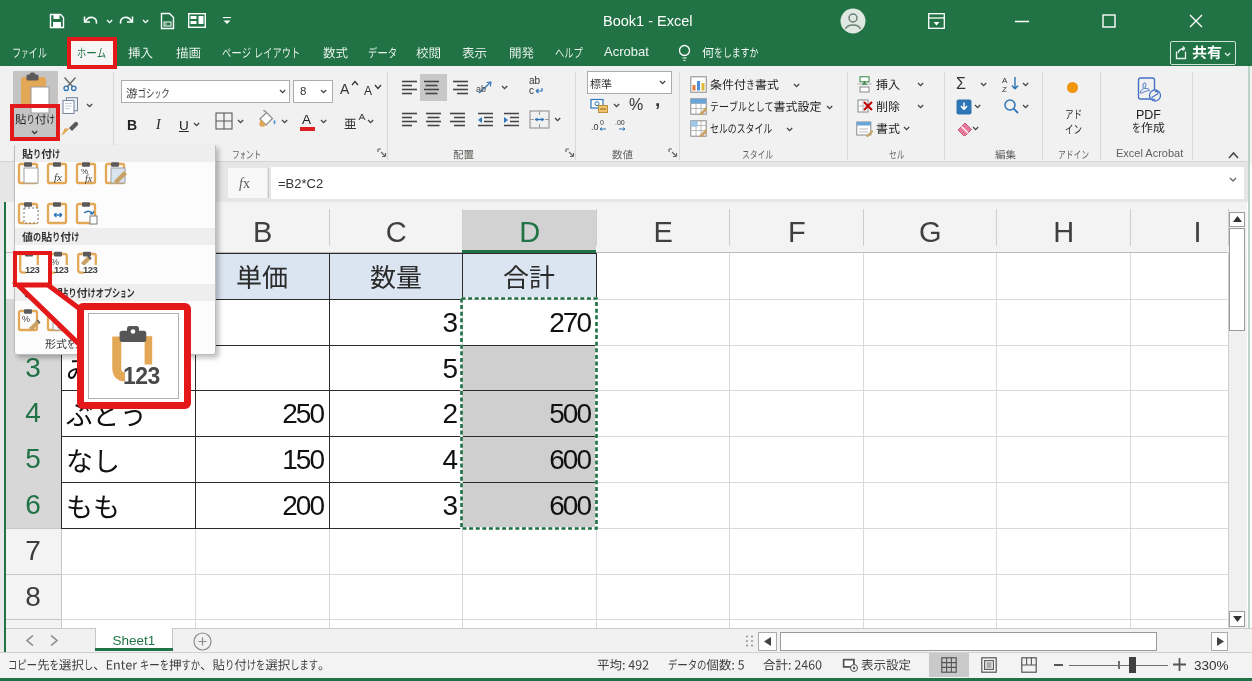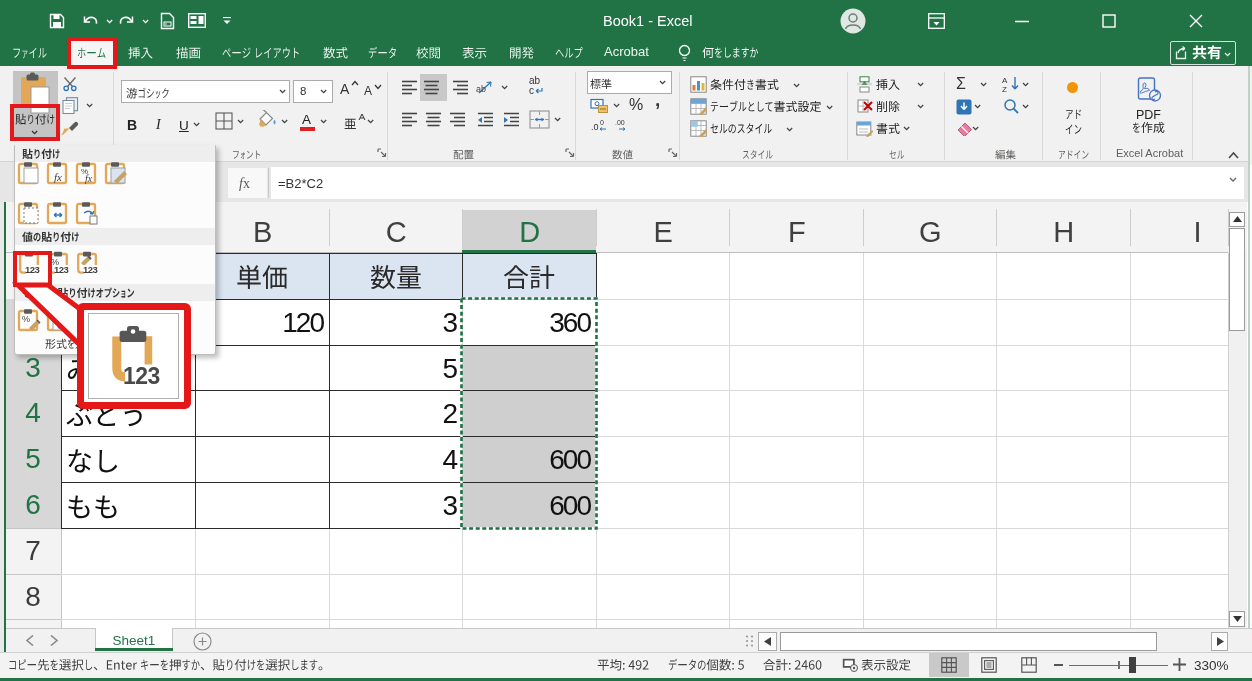--- a/index.html
+++ b/index.html
@@ -550,43 +550,46 @@
     <svg style="position:absolute;left:369.5px;top:261.0px;overflow:visible;" width="54" height="34" viewBox="0 -26.0 54 34">
       <path d="M1.0 -8.0H13.8V-6.3H1.0ZM1.2 -17.1H13.7V-15.4H1.2ZM5.8 -10.2 7.7 -9.8Q7.1 -8.6 6.4 -7.1Q5.7 -5.7 5.0 -4.4Q4.3 -3.1 3.7 -2.1L2.0 -2.7Q2.5 -3.6 3.2 -4.9Q4.0 -6.2 4.6 -7.6Q5.3 -9.0 5.8 -10.2ZM9.8 -7.0 11.6 -6.8Q11.3 -4.9 10.5 -3.4Q9.8 -2.0 8.7 -0.9Q7.5 0.1 5.9 0.9Q4.2 1.6 1.9 2.1Q1.8 1.7 1.6 1.2Q1.4 0.8 1.1 0.4Q3.8 -0.0 5.6 -0.9Q7.4 -1.8 8.4 -3.3Q9.4 -4.8 9.8 -7.0ZM11.4 -21.3 13.1 -20.6Q12.5 -19.7 11.9 -18.8Q11.3 -17.9 10.7 -17.2L9.4 -17.9Q9.9 -18.6 10.5 -19.6Q11.0 -20.6 11.4 -21.3ZM6.6 -21.9H8.4V-9.9H6.6ZM2.2 -20.6 3.6 -21.2Q4.2 -20.4 4.7 -19.5Q5.1 -18.6 5.3 -17.9L3.8 -17.2Q3.6 -17.9 3.1 -18.8Q2.7 -19.8 2.2 -20.6ZM6.6 -16.3 7.9 -15.6Q7.3 -14.5 6.3 -13.4Q5.3 -12.3 4.2 -11.4Q3.1 -10.5 1.9 -9.8Q1.8 -10.2 1.5 -10.6Q1.2 -11.0 0.9 -11.3Q2.0 -11.8 3.1 -12.6Q4.2 -13.4 5.1 -14.4Q6.0 -15.3 6.6 -16.3ZM8.2 -15.4Q8.5 -15.3 9.2 -14.8Q9.9 -14.4 10.7 -13.9Q11.4 -13.4 12.1 -13.0Q12.7 -12.6 13.0 -12.4L11.9 -11.0Q11.6 -11.3 11.0 -11.8Q10.3 -12.3 9.6 -12.8Q8.9 -13.4 8.3 -13.9Q7.6 -14.4 7.2 -14.6ZM15.7 -17.1H25.0V-15.2H15.7ZM16.4 -21.9 18.3 -21.6Q17.9 -19.0 17.2 -16.7Q16.6 -14.3 15.7 -12.3Q14.8 -10.3 13.6 -8.8Q13.5 -9.0 13.2 -9.2Q12.9 -9.5 12.6 -9.7Q12.3 -10.0 12.1 -10.1Q13.2 -11.5 14.0 -13.4Q14.8 -15.2 15.4 -17.4Q16.0 -19.6 16.4 -21.9ZM21.4 -16.0 23.5 -15.8Q22.8 -11.3 21.6 -7.9Q20.4 -4.5 18.3 -2.0Q16.2 0.4 12.9 2.2Q12.8 1.9 12.6 1.6Q12.4 1.2 12.2 0.9Q11.9 0.6 11.7 0.4Q14.8 -1.1 16.8 -3.3Q18.7 -5.6 19.8 -8.7Q20.9 -11.9 21.4 -16.0ZM16.7 -15.4Q17.3 -11.9 18.4 -8.7Q19.4 -5.6 21.1 -3.2Q22.8 -0.9 25.2 0.4Q25.0 0.6 24.7 0.9Q24.4 1.2 24.2 1.5Q24.0 1.8 23.8 2.1Q21.3 0.6 19.6 -2.0Q17.8 -4.5 16.7 -7.9Q15.6 -11.2 15.0 -15.2ZM3.5 -3.0 4.5 -4.3Q6.1 -3.7 7.6 -3.0Q9.2 -2.3 10.5 -1.5Q11.8 -0.7 12.8 0.0L11.4 1.4Q10.5 0.7 9.3 -0.1Q8.0 -0.9 6.5 -1.6Q5.0 -2.4 3.5 -3.0Z M32.5 -17.3V-15.9H45.4V-17.3ZM32.5 -19.8V-18.4H45.4V-19.8ZM30.6 -21.0H47.4V-14.7H30.6ZM32.0 -7.1V-5.6H46.2V-7.1ZM32.0 -9.7V-8.2H46.2V-9.7ZM30.1 -10.9H48.1V-4.4H30.1ZM38.0 -10.5H39.9V0.7H38.0ZM27.4 -13.6H50.7V-12.1H27.4ZM29.4 -3.0H48.7V-1.6H29.4ZM27.2 -0.1H50.8V1.4H27.2Z" fill="#2a2a2a"></path>
     </svg>
     <div style="position:absolute;left:462px;top:253px;width:134px;height:45.8px;background:#dbe5f1;"></div>
     <svg style="position:absolute;left:503.0px;top:261.0px;overflow:visible;" width="54" height="34" viewBox="0 -26.0 54 34">
       <path d="M6.4 -13.3H19.6V-11.6H6.4ZM6.0 -0.7H19.9V1.0H6.0ZM5.1 -8.3H21.0V2.1H19.0V-6.6H7.0V2.1H5.1ZM12.9 -19.9Q11.9 -18.3 10.2 -16.6Q8.5 -14.9 6.4 -13.3Q4.3 -11.8 2.1 -10.6Q2.0 -10.8 1.8 -11.1Q1.6 -11.4 1.3 -11.6Q1.1 -11.9 0.9 -12.1Q3.2 -13.3 5.3 -14.9Q7.4 -16.5 9.1 -18.3Q10.8 -20.1 11.8 -21.8H13.8Q14.9 -20.3 16.2 -19.0Q17.6 -17.6 19.1 -16.4Q20.6 -15.1 22.2 -14.1Q23.8 -13.1 25.3 -12.5Q25.0 -12.1 24.6 -11.6Q24.3 -11.2 24.0 -10.7Q22.5 -11.5 20.9 -12.6Q19.4 -13.6 17.9 -14.8Q16.4 -16.0 15.1 -17.3Q13.9 -18.6 12.9 -19.9Z M37.3 -12.9H51.2V-11.0H37.3ZM43.4 -21.8H45.4V2.1H43.4ZM28.2 -14.0H36.3V-12.4H28.2ZM28.4 -20.9H36.4V-19.4H28.4ZM28.2 -10.5H36.3V-8.9H28.2ZM27.0 -17.5H37.3V-15.9H27.0ZM29.1 -7.0H36.3V0.6H29.1V-1.0H34.5V-5.4H29.1ZM28.2 -7.0H29.9V1.8H28.2Z" fill="#2a2a2a"></path>
     </svg>
     <svg style="position:absolute;left:66.0px;top:306.7px;overflow:visible;" width="83" height="35" viewBox="0 -27.0 83 35">
       <path d="M9.2 -21.3Q8.9 -20.5 8.7 -19.6Q8.5 -18.6 8.4 -17.5Q8.2 -16.4 8.1 -15.5Q7.9 -14.5 7.9 -13.8Q8.3 -14.8 9.0 -15.9Q9.7 -17.0 10.7 -17.9Q11.7 -18.8 12.8 -19.4Q14.0 -19.9 15.2 -19.9Q17.0 -19.9 18.4 -18.8Q19.8 -17.7 20.6 -15.6Q21.4 -13.5 21.4 -10.7Q21.4 -7.9 20.5 -5.8Q19.7 -3.7 18.2 -2.3Q16.7 -0.9 14.6 0.0Q12.5 0.9 10.0 1.4L8.7 -0.6Q10.9 -0.9 12.8 -1.6Q14.7 -2.2 16.1 -3.4Q17.6 -4.5 18.4 -6.3Q19.2 -8.1 19.2 -10.6Q19.2 -12.8 18.7 -14.4Q18.2 -16.1 17.3 -17.0Q16.3 -18.0 14.9 -18.0Q13.6 -18.0 12.4 -17.2Q11.3 -16.4 10.3 -15.1Q9.4 -13.8 8.8 -12.3Q8.2 -10.9 8.0 -9.5Q7.9 -8.7 8.0 -8.0Q8.0 -7.2 8.1 -6.2L6.0 -6.0Q5.9 -6.8 5.8 -7.9Q5.7 -9.0 5.7 -10.3Q5.7 -11.3 5.8 -12.5Q5.9 -13.6 6.0 -14.8Q6.2 -16.0 6.3 -17.1Q6.5 -18.3 6.6 -19.1Q6.6 -19.7 6.7 -20.3Q6.8 -20.8 6.8 -21.4Z M41.8 -20.0Q41.6 -19.8 41.4 -19.5Q41.1 -19.1 40.9 -18.7Q40.4 -18.0 39.8 -16.9Q39.2 -15.8 38.4 -14.5Q37.7 -13.2 37.0 -12.0Q36.3 -10.7 35.8 -9.7Q36.8 -10.6 37.8 -11.0Q38.9 -11.4 39.9 -11.4Q41.2 -11.4 42.1 -10.6Q43.0 -9.7 43.0 -8.2Q43.0 -7.3 43.1 -6.4Q43.1 -5.5 43.1 -4.7Q43.1 -3.8 43.1 -3.2Q43.2 -2.1 43.8 -1.7Q44.4 -1.2 45.3 -1.2Q46.4 -1.2 47.3 -1.8Q48.2 -2.5 48.9 -3.5Q49.6 -4.5 50.1 -5.6Q50.5 -6.8 50.8 -7.8L52.6 -6.4Q51.9 -4.2 50.8 -2.6Q49.8 -0.9 48.4 0.1Q46.9 1.0 45.0 1.0Q43.5 1.0 42.7 0.5Q41.8 -0.1 41.5 -0.8Q41.1 -1.6 41.0 -2.4Q41.0 -3.2 41.0 -4.1Q41.0 -5.0 41.0 -5.9Q41.0 -6.8 40.9 -7.6Q40.9 -8.5 40.4 -9.0Q39.9 -9.4 39.0 -9.4Q37.9 -9.4 36.9 -8.8Q35.9 -8.2 35.0 -7.2Q34.2 -6.2 33.7 -5.1Q33.4 -4.5 33.0 -3.7Q32.7 -2.8 32.3 -1.9Q32.0 -1.1 31.8 -0.3Q31.5 0.5 31.4 1.0L29.1 0.2Q29.5 -1.2 30.3 -2.9Q31.1 -4.7 32.0 -6.6Q32.9 -8.5 33.9 -10.4Q34.9 -12.3 35.8 -14.0Q36.6 -15.7 37.3 -17.0Q38.0 -18.3 38.4 -18.9Q38.6 -19.4 38.9 -19.9Q39.1 -20.4 39.4 -21.0Z M59.9 -18.7Q61.3 -18.5 63.1 -18.4Q65.0 -18.3 67.0 -18.3Q68.3 -18.3 69.6 -18.4Q70.9 -18.4 72.1 -18.5Q73.3 -18.6 74.3 -18.7V-16.5Q73.4 -16.4 72.1 -16.3Q70.9 -16.3 69.6 -16.2Q68.3 -16.2 67.0 -16.2Q65.0 -16.2 63.2 -16.3Q61.5 -16.3 59.9 -16.5ZM60.9 -7.8Q60.7 -7.0 60.5 -6.2Q60.4 -5.5 60.4 -4.7Q60.4 -3.2 62.0 -2.2Q63.6 -1.2 66.8 -1.2Q68.7 -1.2 70.4 -1.4Q72.1 -1.5 73.6 -1.7Q75.0 -2.0 76.0 -2.3L76.1 0.0Q75.1 0.3 73.7 0.5Q72.3 0.7 70.5 0.9Q68.8 1.0 66.9 1.0Q64.1 1.0 62.2 0.4Q60.2 -0.2 59.2 -1.4Q58.2 -2.5 58.2 -4.2Q58.2 -5.3 58.4 -6.2Q58.6 -7.2 58.8 -8.0ZM75.0 -21.7Q75.4 -21.2 75.8 -20.5Q76.2 -19.9 76.6 -19.2Q77.0 -18.5 77.2 -18.0L75.8 -17.3Q75.4 -18.1 74.8 -19.2Q74.1 -20.3 73.6 -21.1ZM78.0 -22.8Q78.4 -22.2 78.8 -21.6Q79.2 -20.9 79.7 -20.2Q80.1 -19.6 80.3 -19.1L78.8 -18.4Q78.4 -19.3 77.8 -20.3Q77.2 -21.4 76.6 -22.1Z" fill="#111"></path>
     </svg>
-    <div style="position:absolute;left:195px;top:294.70000000000005px;width:128px;text-align:right;font-family:&quot;Liberation Sans&quot;, sans-serif;font-size:28px;color:#111;font-weight:normal;white-space:nowrap;line-height:56px;letter-spacing:-2px;">120</div>
     <div style="position:absolute;left:329px;top:294.70000000000005px;width:127px;text-align:right;font-family:&quot;Liberation Sans&quot;, sans-serif;font-size:28px;color:#111;font-weight:normal;white-space:nowrap;line-height:56px;letter-spacing:-2px;">3</div>
-    <div style="position:absolute;left:462px;top:294.70000000000005px;width:128px;text-align:right;font-family:&quot;Liberation Sans&quot;, sans-serif;font-size:28px;color:#111;font-weight:normal;white-space:nowrap;line-height:56px;letter-spacing:-2px;">360</div>
+    <div style="position:absolute;left:462px;top:294.70000000000005px;width:128px;text-align:right;font-family:&quot;Liberation Sans&quot;, sans-serif;font-size:28px;color:#111;font-weight:normal;white-space:nowrap;line-height:56px;letter-spacing:-2px;">270</div>
     <div style="position:absolute;left:462px;top:344.6px;width:134px;height:45.799999999999955px;background:#cfcfcf;"></div>
     <svg style="position:absolute;left:66.0px;top:352.5px;overflow:visible;" width="83" height="35" viewBox="0 -27.0 83 35">
       <path d="M6.0 -19.8Q6.5 -19.8 7.1 -19.7Q7.6 -19.7 8.0 -19.7Q8.6 -19.7 9.4 -19.7Q10.3 -19.8 11.2 -19.8Q12.1 -19.9 12.9 -19.9Q13.7 -20.0 14.1 -20.0Q14.6 -20.0 14.9 -20.1Q15.2 -20.2 15.5 -20.3L16.8 -19.2Q16.7 -19.0 16.5 -18.7Q16.3 -18.5 16.1 -18.3Q15.7 -17.6 15.1 -16.3Q14.5 -15.0 13.9 -13.5Q13.2 -12.0 12.6 -10.6Q12.2 -9.7 11.7 -8.7Q11.2 -7.6 10.7 -6.5Q10.2 -5.4 9.8 -4.5Q9.3 -3.5 8.9 -2.9Q8.1 -1.9 7.3 -1.4Q6.5 -1.0 5.5 -1.0Q3.9 -1.0 2.9 -2.0Q1.9 -3.0 1.9 -4.7Q1.9 -6.2 2.6 -7.5Q3.3 -8.9 4.5 -9.8Q5.8 -10.8 7.5 -11.3Q9.2 -11.9 11.3 -11.9Q13.5 -11.9 15.6 -11.4Q17.8 -10.8 19.6 -10.0Q21.5 -9.2 23.0 -8.3Q24.5 -7.4 25.6 -6.6L24.6 -4.3Q23.4 -5.3 21.9 -6.3Q20.4 -7.3 18.7 -8.2Q16.9 -9.0 15.0 -9.5Q13.0 -10.0 10.9 -10.0Q8.7 -10.0 7.1 -9.3Q5.6 -8.5 4.7 -7.4Q3.9 -6.2 3.9 -5.0Q3.9 -4.1 4.4 -3.6Q4.9 -3.2 5.5 -3.2Q6.0 -3.2 6.4 -3.4Q6.8 -3.6 7.2 -4.1Q7.6 -4.7 8.0 -5.5Q8.5 -6.3 8.9 -7.2Q9.3 -8.2 9.7 -9.2Q10.1 -10.1 10.5 -11.0Q11.1 -12.2 11.6 -13.4Q12.2 -14.7 12.7 -15.9Q13.3 -17.1 13.7 -18.0Q13.3 -18.0 12.6 -18.0Q11.9 -18.0 11.0 -17.9Q10.1 -17.9 9.4 -17.8Q8.6 -17.8 8.1 -17.8Q7.7 -17.7 7.2 -17.7Q6.6 -17.7 6.1 -17.6ZM22.9 -13.9Q22.8 -11.0 22.3 -8.7Q21.9 -6.3 21.0 -4.4Q20.1 -2.5 18.6 -1.0Q17.0 0.5 14.7 1.6L12.9 0.1Q15.3 -0.9 16.8 -2.3Q18.3 -3.6 19.1 -5.3Q19.9 -6.9 20.2 -8.5Q20.6 -10.2 20.7 -11.6Q20.7 -12.3 20.7 -12.9Q20.8 -13.6 20.7 -14.1Z M38.8 -21.1Q38.7 -20.7 38.7 -20.3Q38.6 -19.9 38.5 -19.5Q38.4 -19.0 38.3 -18.1Q38.1 -17.3 38.0 -16.4Q37.8 -15.4 37.6 -14.6Q37.3 -13.4 36.9 -12.0Q36.5 -10.6 36.0 -8.9Q35.5 -7.3 34.8 -5.6Q34.2 -3.9 33.4 -2.3Q32.6 -0.6 31.7 0.8L29.5 -0.0Q30.4 -1.3 31.2 -2.8Q32.0 -4.3 32.7 -6.0Q33.4 -7.7 33.9 -9.3Q34.5 -10.9 34.9 -12.3Q35.2 -13.7 35.5 -14.7Q35.8 -16.3 36.1 -18.0Q36.3 -19.8 36.3 -21.3ZM48.1 -18.2Q48.8 -17.4 49.5 -16.1Q50.2 -14.9 50.9 -13.5Q51.6 -12.1 52.1 -10.8Q52.7 -9.5 53.1 -8.5L50.9 -7.5Q50.7 -8.6 50.1 -9.9Q49.6 -11.2 49.0 -12.6Q48.3 -14.0 47.6 -15.2Q46.9 -16.5 46.1 -17.3ZM29.1 -15.1Q29.7 -15.1 30.3 -15.1Q30.9 -15.1 31.5 -15.1Q32.1 -15.2 33.1 -15.2Q34.0 -15.3 35.1 -15.4Q36.3 -15.5 37.4 -15.6Q38.4 -15.7 39.4 -15.7Q40.3 -15.8 40.9 -15.8Q42.1 -15.8 43.1 -15.4Q44.0 -15.0 44.6 -14.0Q45.2 -13.0 45.2 -11.2Q45.2 -9.6 45.1 -7.8Q44.9 -5.9 44.6 -4.3Q44.2 -2.6 43.7 -1.5Q43.0 -0.1 42.0 0.3Q41.0 0.8 39.7 0.8Q39.0 0.8 38.1 0.7Q37.2 0.5 36.5 0.4L36.2 -1.9Q36.8 -1.7 37.4 -1.6Q38.0 -1.4 38.6 -1.4Q39.1 -1.3 39.5 -1.3Q40.2 -1.3 40.8 -1.6Q41.4 -1.8 41.9 -2.7Q42.3 -3.6 42.6 -5.0Q42.8 -6.4 43.0 -8.0Q43.1 -9.5 43.1 -11.0Q43.1 -12.2 42.8 -12.8Q42.4 -13.4 41.8 -13.7Q41.1 -13.9 40.3 -13.9Q39.6 -13.9 38.4 -13.8Q37.3 -13.7 36.0 -13.6Q34.6 -13.4 33.5 -13.3Q32.4 -13.2 31.8 -13.1Q31.3 -13.1 30.6 -13.0Q29.9 -12.9 29.3 -12.8Z M68.8 -20.0Q68.6 -19.8 68.4 -19.5Q68.1 -19.1 67.9 -18.7Q67.4 -18.0 66.8 -16.9Q66.2 -15.8 65.4 -14.5Q64.7 -13.2 64.0 -12.0Q63.3 -10.7 62.8 -9.7Q63.8 -10.6 64.8 -11.0Q65.9 -11.4 66.9 -11.4Q68.2 -11.4 69.1 -10.6Q70.0 -9.7 70.0 -8.2Q70.0 -7.3 70.1 -6.4Q70.1 -5.5 70.1 -4.7Q70.1 -3.8 70.1 -3.2Q70.2 -2.1 70.8 -1.7Q71.4 -1.2 72.3 -1.2Q73.4 -1.2 74.3 -1.8Q75.2 -2.5 75.9 -3.5Q76.6 -4.5 77.1 -5.6Q77.5 -6.8 77.8 -7.8L79.6 -6.4Q78.9 -4.2 77.8 -2.6Q76.8 -0.9 75.4 0.1Q73.9 1.0 72.0 1.0Q70.5 1.0 69.7 0.5Q68.8 -0.1 68.5 -0.8Q68.1 -1.6 68.0 -2.4Q68.0 -3.2 68.0 -4.1Q68.0 -5.0 68.0 -5.9Q68.0 -6.8 67.9 -7.6Q67.9 -8.5 67.4 -9.0Q66.9 -9.4 66.0 -9.4Q64.9 -9.4 63.9 -8.8Q62.9 -8.2 62.0 -7.2Q61.2 -6.2 60.7 -5.1Q60.4 -4.5 60.0 -3.7Q59.7 -2.8 59.3 -1.9Q59.0 -1.1 58.8 -0.3Q58.5 0.5 58.4 1.0L56.1 0.2Q56.5 -1.2 57.3 -2.9Q58.1 -4.7 59.0 -6.6Q59.9 -8.5 60.9 -10.4Q61.9 -12.3 62.8 -14.0Q63.6 -15.7 64.3 -17.0Q65.0 -18.3 65.4 -18.9Q65.6 -19.4 65.9 -19.9Q66.2 -20.4 66.4 -21.0Z" fill="#111"></path>
     </svg>
     <div style="position:absolute;left:329px;top:340.5px;width:127px;text-align:right;font-family:&quot;Liberation Sans&quot;, sans-serif;font-size:28px;color:#111;font-weight:normal;white-space:nowrap;line-height:56px;letter-spacing:-2px;">5</div>
     <div style="position:absolute;left:462px;top:390.4px;width:134px;height:45.80000000000001px;background:#cfcfcf;"></div>
     <svg style="position:absolute;left:66.0px;top:398.3px;overflow:visible;" width="83" height="35" viewBox="0 -27.0 83 35">
       <path d="M13.0 -14.6Q13.5 -14.9 14.1 -15.3Q14.6 -15.7 14.9 -15.9Q14.3 -16.4 13.3 -17.0Q12.4 -17.6 11.3 -18.1Q10.2 -18.7 9.1 -19.1L10.3 -20.7Q11.4 -20.2 12.6 -19.6Q13.9 -19.0 15.1 -18.4Q16.2 -17.7 17.0 -17.1L17.5 -15.7Q17.3 -15.5 16.9 -15.2Q16.5 -14.9 16.1 -14.6Q15.6 -14.2 15.2 -13.9Q14.7 -13.6 14.4 -13.3ZM7.8 -1.7Q8.8 -1.4 9.8 -1.2Q10.9 -1.1 12.2 -1.1Q12.8 -1.1 13.4 -1.2Q14.0 -1.4 14.5 -1.9Q14.9 -2.4 14.9 -3.3Q14.9 -4.0 14.6 -4.8Q14.2 -5.5 13.7 -6.3Q13.2 -7.1 12.6 -7.9Q12.0 -8.6 11.4 -9.2Q11.0 -9.7 10.4 -10.2Q9.8 -10.8 9.3 -11.3L10.9 -12.6Q11.4 -12.1 11.9 -11.6Q12.4 -11.1 12.8 -10.6Q14.1 -9.2 15.1 -8.0Q16.0 -6.7 16.6 -5.5Q17.1 -4.3 17.1 -3.1Q17.1 -1.8 16.7 -1.0Q16.3 -0.2 15.6 0.2Q14.8 0.6 14.0 0.8Q13.2 1.0 12.5 1.0Q11.2 1.0 10.1 0.9Q9.0 0.7 8.1 0.6ZM23.4 -0.6Q23.1 -1.6 22.6 -2.8Q22.1 -3.9 21.5 -5.1Q20.9 -6.3 20.2 -7.3Q19.6 -8.4 18.9 -9.2L20.6 -10.2Q21.3 -9.4 22.0 -8.3Q22.7 -7.2 23.4 -6.0Q24.0 -4.9 24.5 -3.8Q25.1 -2.6 25.4 -1.8ZM8.7 -5.9Q7.9 -5.1 6.8 -4.1Q5.7 -3.2 4.4 -2.2Q3.1 -1.2 1.8 -0.5L0.5 -2.2Q1.4 -2.7 2.3 -3.3Q3.3 -4.0 4.2 -4.7Q5.2 -5.5 6.0 -6.2Q6.9 -6.9 7.4 -7.5ZM20.7 -18.0Q21.0 -17.5 21.4 -16.8Q21.8 -16.1 22.2 -15.4Q22.6 -14.8 22.9 -14.2L21.4 -13.6Q21.0 -14.4 20.4 -15.5Q19.8 -16.6 19.2 -17.3ZM23.6 -19.0Q24.0 -18.5 24.4 -17.9Q24.9 -17.2 25.3 -16.5Q25.7 -15.8 25.9 -15.3L24.5 -14.7Q24.0 -15.6 23.4 -16.6Q22.8 -17.7 22.2 -18.4Z M47.5 -15.4Q47.1 -15.1 46.6 -14.8Q46.1 -14.6 45.5 -14.3Q44.5 -13.8 43.3 -13.2Q42.1 -12.6 40.7 -11.8Q39.3 -11.0 38.0 -10.2Q36.1 -8.9 35.0 -7.6Q34.0 -6.2 34.0 -4.7Q34.0 -3.0 35.6 -2.0Q37.2 -1.1 40.4 -1.1Q41.9 -1.1 43.4 -1.2Q45.0 -1.3 46.5 -1.5Q48.0 -1.7 49.0 -2.0L49.0 0.4Q48.0 0.6 46.6 0.8Q45.3 0.9 43.7 1.0Q42.1 1.1 40.4 1.1Q38.6 1.1 37.0 0.8Q35.4 0.5 34.2 -0.2Q33.0 -0.8 32.4 -1.9Q31.7 -2.9 31.7 -4.5Q31.7 -5.9 32.3 -7.2Q32.9 -8.5 34.1 -9.6Q35.3 -10.7 36.9 -11.8Q38.2 -12.7 39.7 -13.5Q41.1 -14.3 42.4 -14.9Q43.7 -15.6 44.5 -16.1Q45.1 -16.4 45.5 -16.7Q46.0 -17.0 46.4 -17.4ZM34.6 -20.7Q35.2 -18.9 35.9 -17.3Q36.7 -15.6 37.4 -14.2Q38.1 -12.7 38.7 -11.7L36.9 -10.6Q36.2 -11.7 35.5 -13.2Q34.7 -14.7 34.0 -16.4Q33.2 -18.1 32.5 -19.8ZM48.0 -20.9Q48.3 -20.4 48.7 -19.8Q49.1 -19.1 49.5 -18.4Q49.9 -17.8 50.2 -17.2L48.7 -16.6Q48.3 -17.4 47.7 -18.5Q47.1 -19.5 46.5 -20.3ZM50.9 -22.0Q51.3 -21.5 51.7 -20.8Q52.2 -20.2 52.6 -19.5Q53.0 -18.8 53.2 -18.3L51.8 -17.7Q51.3 -18.5 50.7 -19.6Q50.1 -20.7 49.5 -21.4Z M73.4 -9.0Q73.4 -10.1 72.9 -11.0Q72.3 -11.9 71.2 -12.4Q70.2 -12.9 68.8 -12.9Q67.3 -12.9 65.9 -12.6Q64.5 -12.4 63.4 -12.1Q62.3 -11.7 61.5 -11.5Q60.8 -11.3 60.3 -11.1Q59.7 -10.9 59.2 -10.7L58.5 -13.2Q59.0 -13.3 59.7 -13.4Q60.4 -13.5 61.0 -13.6Q61.9 -13.8 63.2 -14.1Q64.5 -14.4 66.0 -14.7Q67.5 -14.9 69.0 -14.9Q71.0 -14.9 72.5 -14.2Q74.0 -13.5 74.9 -12.2Q75.7 -10.8 75.7 -8.9Q75.7 -6.7 74.8 -5.0Q73.9 -3.3 72.2 -2.0Q70.6 -0.8 68.3 0.1Q66.1 0.9 63.5 1.3L62.3 -0.8Q64.7 -1.1 66.7 -1.7Q68.8 -2.4 70.3 -3.4Q71.8 -4.4 72.6 -5.8Q73.4 -7.2 73.4 -9.0ZM62.1 -21.1Q63.2 -20.9 64.8 -20.7Q66.3 -20.5 68.0 -20.3Q69.6 -20.1 71.1 -20.0Q72.6 -19.9 73.6 -19.9L73.3 -17.8Q72.1 -17.9 70.6 -18.0Q69.1 -18.1 67.5 -18.3Q65.9 -18.5 64.4 -18.7Q62.9 -18.9 61.7 -19.1Z" fill="#111"></path>
     </svg>
+    <div style="position:absolute;left:195px;top:386.29999999999995px;width:128px;text-align:right;font-family:&quot;Liberation Sans&quot;, sans-serif;font-size:28px;color:#111;font-weight:normal;white-space:nowrap;line-height:56px;letter-spacing:-2px;">250</div>
     <div style="position:absolute;left:329px;top:386.29999999999995px;width:127px;text-align:right;font-family:&quot;Liberation Sans&quot;, sans-serif;font-size:28px;color:#111;font-weight:normal;white-space:nowrap;line-height:56px;letter-spacing:-2px;">2</div>
+    <div style="position:absolute;left:462px;top:386.29999999999995px;width:128px;text-align:right;font-family:&quot;Liberation Sans&quot;, sans-serif;font-size:28px;color:#111;font-weight:normal;white-space:nowrap;line-height:56px;letter-spacing:-2px;">500</div>
     <div style="position:absolute;left:462px;top:436.2px;width:134px;height:45.80000000000001px;background:#cfcfcf;"></div>
     <svg style="position:absolute;left:66.0px;top:444.1px;overflow:visible;" width="56" height="35" viewBox="0 -27.0 56 35">
       <path d="M2.6 -17.0Q3.4 -16.9 4.2 -16.9Q5.0 -16.8 5.9 -16.8Q7.4 -16.8 9.0 -17.0Q10.6 -17.1 12.2 -17.4Q13.8 -17.7 15.4 -18.3L15.4 -16.2Q14.1 -15.9 12.5 -15.6Q10.9 -15.3 9.2 -15.1Q7.6 -14.9 5.9 -14.9Q5.2 -14.9 4.4 -14.9Q3.5 -15.0 2.8 -15.0ZM12.2 -21.4Q12.0 -20.8 11.8 -19.8Q11.5 -18.8 11.2 -17.7Q11.0 -16.6 10.6 -15.6Q10.0 -13.7 9.0 -11.5Q8.0 -9.4 6.9 -7.4Q5.7 -5.3 4.6 -3.8L2.5 -4.9Q3.4 -6.0 4.3 -7.3Q5.2 -8.7 6.0 -10.2Q6.8 -11.6 7.5 -13.1Q8.1 -14.5 8.6 -15.7Q9.0 -17.0 9.4 -18.6Q9.7 -20.2 9.8 -21.7ZM18.5 -13.1Q18.5 -12.3 18.5 -11.6Q18.5 -10.9 18.5 -10.2Q18.5 -9.5 18.6 -8.5Q18.6 -7.5 18.7 -6.4Q18.7 -5.3 18.8 -4.2Q18.8 -3.2 18.8 -2.5Q18.8 -1.5 18.3 -0.6Q17.8 0.3 16.8 0.9Q15.8 1.4 14.1 1.4Q12.6 1.4 11.4 1.0Q10.2 0.5 9.4 -0.3Q8.7 -1.2 8.7 -2.5Q8.7 -3.8 9.4 -4.7Q10.1 -5.6 11.4 -6.1Q12.6 -6.6 14.1 -6.6Q16.4 -6.6 18.3 -5.9Q20.2 -5.3 21.7 -4.3Q23.2 -3.3 24.3 -2.4L23.2 -0.6Q22.4 -1.3 21.4 -2.0Q20.5 -2.8 19.3 -3.4Q18.1 -4.0 16.8 -4.5Q15.5 -4.9 14.0 -4.9Q12.5 -4.9 11.6 -4.2Q10.7 -3.6 10.7 -2.7Q10.7 -1.8 11.5 -1.2Q12.3 -0.6 13.8 -0.6Q15.0 -0.6 15.6 -0.9Q16.3 -1.3 16.5 -1.9Q16.8 -2.5 16.8 -3.2Q16.8 -4.0 16.8 -5.2Q16.7 -6.4 16.7 -7.8Q16.6 -9.2 16.5 -10.6Q16.5 -12.0 16.4 -13.1ZM23.9 -12.4Q23.2 -13.0 22.1 -13.7Q21.0 -14.4 19.8 -15.1Q18.7 -15.7 17.8 -16.1L18.9 -17.7Q19.6 -17.4 20.5 -17.0Q21.4 -16.5 22.3 -16.0Q23.2 -15.5 23.9 -15.0Q24.7 -14.5 25.2 -14.1Z M36.2 -21.0Q36.1 -20.4 36.0 -19.7Q36.0 -19.0 35.9 -18.3Q35.9 -17.2 35.8 -15.5Q35.8 -13.8 35.7 -11.9Q35.7 -10.1 35.6 -8.2Q35.6 -6.3 35.6 -4.9Q35.6 -3.4 36.2 -2.5Q36.7 -1.6 37.7 -1.2Q38.7 -0.8 40.0 -0.8Q41.9 -0.8 43.4 -1.3Q44.8 -1.8 46.0 -2.6Q47.2 -3.4 48.1 -4.4Q49.0 -5.4 49.7 -6.4L51.2 -4.6Q50.5 -3.6 49.5 -2.6Q48.5 -1.5 47.1 -0.6Q45.8 0.2 44.0 0.8Q42.2 1.4 40.0 1.4Q38.0 1.4 36.6 0.8Q35.1 0.2 34.2 -1.1Q33.4 -2.5 33.4 -4.6Q33.4 -5.9 33.4 -7.3Q33.5 -8.8 33.5 -10.4Q33.6 -11.9 33.6 -13.4Q33.6 -14.9 33.6 -16.2Q33.7 -17.5 33.7 -18.3Q33.7 -19.1 33.6 -19.8Q33.6 -20.5 33.5 -21.1Z" fill="#111"></path>
     </svg>
+    <div style="position:absolute;left:195px;top:432.1px;width:128px;text-align:right;font-family:&quot;Liberation Sans&quot;, sans-serif;font-size:28px;color:#111;font-weight:normal;white-space:nowrap;line-height:56px;letter-spacing:-2px;">150</div>
     <div style="position:absolute;left:329px;top:432.1px;width:127px;text-align:right;font-family:&quot;Liberation Sans&quot;, sans-serif;font-size:28px;color:#111;font-weight:normal;white-space:nowrap;line-height:56px;letter-spacing:-2px;">4</div>
     <div style="position:absolute;left:462px;top:432.1px;width:128px;text-align:right;font-family:&quot;Liberation Sans&quot;, sans-serif;font-size:28px;color:#111;font-weight:normal;white-space:nowrap;line-height:56px;letter-spacing:-2px;">600</div>
     <div style="position:absolute;left:462px;top:482px;width:134px;height:45.799999999999955px;background:#cfcfcf;"></div>
     <svg style="position:absolute;left:66.0px;top:489.9px;overflow:visible;" width="56" height="35" viewBox="0 -27.0 56 35">
       <path d="M12.0 -21.2Q11.8 -20.7 11.8 -20.2Q11.7 -19.8 11.6 -19.3Q11.5 -18.6 11.4 -17.4Q11.2 -16.3 11.0 -15.0Q10.9 -13.6 10.7 -12.2Q10.5 -10.7 10.4 -9.4Q10.2 -8.0 10.1 -6.9Q10.0 -5.8 10.0 -5.1Q10.0 -3.1 11.2 -2.0Q12.3 -0.9 14.6 -0.9Q16.7 -0.9 18.2 -1.4Q19.7 -2.0 20.5 -3.0Q21.3 -4.1 21.3 -5.5Q21.3 -6.8 20.6 -8.2Q19.8 -9.7 18.4 -11.0L20.7 -11.4Q22.1 -9.9 22.8 -8.4Q23.5 -7.0 23.5 -5.2Q23.5 -3.2 22.4 -1.8Q21.2 -0.3 19.3 0.5Q17.3 1.2 14.6 1.2Q12.7 1.2 11.2 0.7Q9.7 0.1 8.9 -1.2Q8.0 -2.6 8.0 -4.8Q8.0 -5.6 8.1 -7.0Q8.2 -8.5 8.4 -10.1Q8.6 -11.8 8.8 -13.5Q9.1 -15.3 9.2 -16.8Q9.4 -18.3 9.5 -19.5Q9.6 -20.2 9.6 -20.6Q9.6 -21.0 9.5 -21.4ZM3.3 -17.6Q4.5 -17.3 5.8 -17.0Q7.2 -16.8 8.6 -16.7Q10.0 -16.6 11.2 -16.6Q12.8 -16.6 14.2 -16.6Q15.6 -16.7 16.7 -16.9L16.7 -14.9Q15.4 -14.8 14.1 -14.7Q12.8 -14.6 11.2 -14.6Q10.0 -14.6 8.6 -14.8Q7.2 -14.9 5.8 -15.1Q4.4 -15.4 3.2 -15.7ZM2.6 -10.9Q3.9 -10.5 5.4 -10.2Q6.8 -10.0 8.2 -9.9Q9.6 -9.7 10.9 -9.7Q12.3 -9.7 13.7 -9.8Q15.1 -9.9 16.5 -10.1L16.5 -8.0Q15.1 -7.9 13.9 -7.8Q12.6 -7.8 11.2 -7.8Q9.0 -7.8 6.7 -8.0Q4.4 -8.3 2.5 -8.9Z M39.0 -21.2Q38.8 -20.7 38.8 -20.2Q38.7 -19.8 38.6 -19.3Q38.5 -18.6 38.4 -17.4Q38.2 -16.3 38.0 -15.0Q37.9 -13.6 37.7 -12.2Q37.5 -10.7 37.4 -9.4Q37.2 -8.0 37.1 -6.9Q37.0 -5.8 37.0 -5.1Q37.0 -3.1 38.2 -2.0Q39.3 -0.9 41.6 -0.9Q43.7 -0.9 45.2 -1.4Q46.7 -2.0 47.5 -3.0Q48.3 -4.1 48.3 -5.5Q48.3 -6.8 47.6 -8.2Q46.8 -9.7 45.4 -11.0L47.7 -11.4Q49.1 -9.9 49.8 -8.4Q50.5 -7.0 50.5 -5.2Q50.5 -3.2 49.4 -1.8Q48.2 -0.3 46.3 0.5Q44.3 1.2 41.6 1.2Q39.7 1.2 38.2 0.7Q36.7 0.1 35.9 -1.2Q35.0 -2.6 35.0 -4.8Q35.0 -5.6 35.1 -7.0Q35.2 -8.5 35.4 -10.1Q35.6 -11.8 35.8 -13.5Q36.1 -15.3 36.2 -16.8Q36.4 -18.3 36.5 -19.5Q36.6 -20.2 36.6 -20.6Q36.6 -21.0 36.5 -21.4ZM30.3 -17.6Q31.5 -17.3 32.8 -17.0Q34.2 -16.8 35.6 -16.7Q37.0 -16.6 38.2 -16.6Q39.8 -16.6 41.2 -16.6Q42.6 -16.7 43.7 -16.9L43.7 -14.9Q42.4 -14.8 41.1 -14.7Q39.8 -14.6 38.2 -14.6Q37.0 -14.6 35.6 -14.8Q34.2 -14.9 32.8 -15.1Q31.4 -15.4 30.2 -15.7ZM29.6 -10.9Q30.9 -10.5 32.4 -10.2Q33.8 -10.0 35.2 -9.9Q36.6 -9.7 37.9 -9.7Q39.3 -9.7 40.7 -9.8Q42.1 -9.9 43.5 -10.1L43.5 -8.0Q42.1 -7.9 40.9 -7.8Q39.6 -7.8 38.2 -7.8Q36.0 -7.8 33.7 -8.0Q31.4 -8.3 29.5 -8.9Z" fill="#111"></path>
     </svg>
+    <div style="position:absolute;left:195px;top:477.9px;width:128px;text-align:right;font-family:&quot;Liberation Sans&quot;, sans-serif;font-size:28px;color:#111;font-weight:normal;white-space:nowrap;line-height:56px;letter-spacing:-2px;">200</div>
     <div style="position:absolute;left:329px;top:477.9px;width:127px;text-align:right;font-family:&quot;Liberation Sans&quot;, sans-serif;font-size:28px;color:#111;font-weight:normal;white-space:nowrap;line-height:56px;letter-spacing:-2px;">3</div>
     <div style="position:absolute;left:462px;top:477.9px;width:128px;text-align:right;font-family:&quot;Liberation Sans&quot;, sans-serif;font-size:28px;color:#111;font-weight:normal;white-space:nowrap;line-height:56px;letter-spacing:-2px;">600</div>
     <div style="position:absolute;left:61px;top:253px;width:535px;height:1px;background:#2b2b2b;"></div>
     <div style="position:absolute;left:61px;top:299px;width:535px;height:1px;background:#2b2b2b;"></div>
     <div style="position:absolute;left:61px;top:345px;width:535px;height:1px;background:#2b2b2b;"></div>
     <div style="position:absolute;left:61px;top:390px;width:535px;height:1px;background:#2b2b2b;"></div>
     <div style="position:absolute;left:61px;top:436px;width:535px;height:1px;background:#2b2b2b;"></div>
     <div style="position:absolute;left:61px;top:482px;width:535px;height:1px;background:#2b2b2b;"></div>
     <div style="position:absolute;left:61px;top:528px;width:535px;height:1px;background:#2b2b2b;"></div>
     <div style="position:absolute;left:61px;top:253px;width:1px;height:275px;background:#2b2b2b;"></div>

